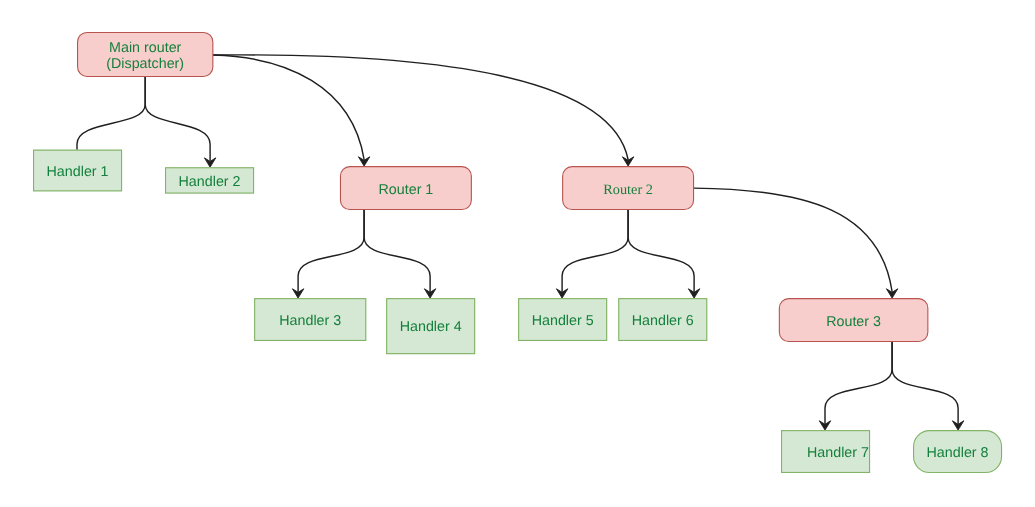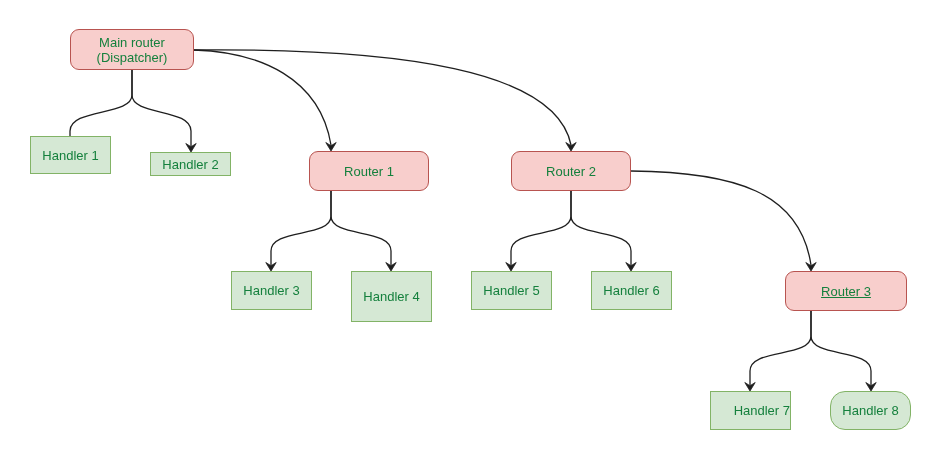--- a/index.html
+++ b/index.html
@@ -109,22 +109,22 @@
         <path class="edge-path" d="M 811 311 L 811 336 C 811 358 871 348 871 371 L 871 385"></path>
         <path class="arrow-head" d="M 871 391 L 865.8 382.5 L 871 385.73 L 876.2 382.5 Z"></path>
       </g>
     </svg>
   <div id="node-layer">
       <div class="node router" style="left: 70px; top: 29px; width: 124px; height: 41px;"><span>Main router
 (Dispatcher)</span></div>
       <div class="node handler" style="left: 30px; top: 136px; width: 81px; height: 38px;"><span>Handler 1</span></div>
       <div class="node handler" style="left: 150px; top: 152px; width: 81px; height: 24px;"><span>Handler 2</span></div>
       <div class="node router" style="left: 271px; top: 151px; width: 120px; height: 40px; margin-left: 38px;"><span>Router 1</span></div>
-      <div class="node router" style="left: 511px; top: 151px; width: 120px; height: 40px;"><span>Router 2</span></div>
-      <div class="node handler" style="left: 231px; top: 271px; width: 81px; height: 39px;"><span>Handler 3</span></div>
+      <div class="node router" style="left: 511px; top: 151px; width: 120px; height: 40px; font-family: Liberation Serif, serif;"><span>Router 2</span></div>
+      <div class="node handler" style="left: 231px; top: 271px; width: 102px; height: 39px;"><span>Handler 3</span></div>
       <div class="node handler" style="left: 351px; top: 271px; width: 81px; height: 51px;"><span>Handler 4</span></div>
       <div class="node handler" style="left: 471px; top: 271px; width: 81px; height: 39px;"><span>Handler 5</span></div>
-      <div class="node handler" style="left: 591px; top: 271px; width: 81px; height: 39px;"><span>Handler 6</span></div>
-      <div class="node router" style="left: 785px; top: 271px; width: 122px; height: 40px; text-decoration: underline;"><span>Router 3</span></div>
+      <div class="node handler" style="left: 562px; top: 271px; width: 81px; height: 39px;"><span>Handler 6</span></div>
+      <div class="node router" style="left: 708px; top: 271px; width: 136px; height: 40px;"><span>Router 3</span></div>
       <div class="node handler" style="left: 710px; top: 391px; width: 81px; height: 39px; justify-content: flex-end;"><span>Handler 7</span></div>
       <div class="node handler" style="left: 830px; top: 391px; width: 81px; height: 39px; border-radius: 15px;"><span>Handler 8</span></div>
     </div>
 </div>
 
 </body></html>

